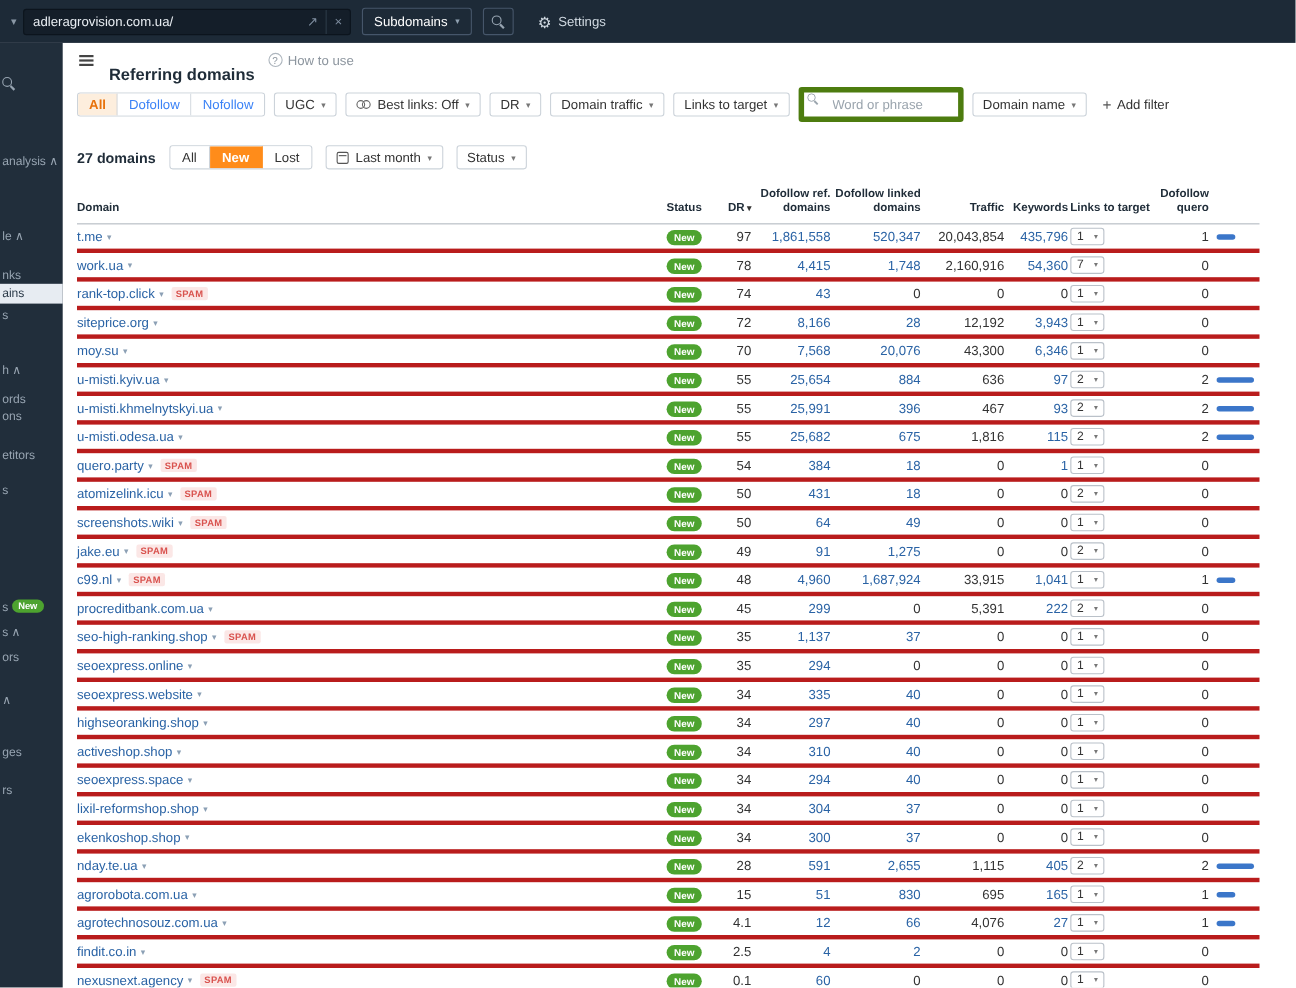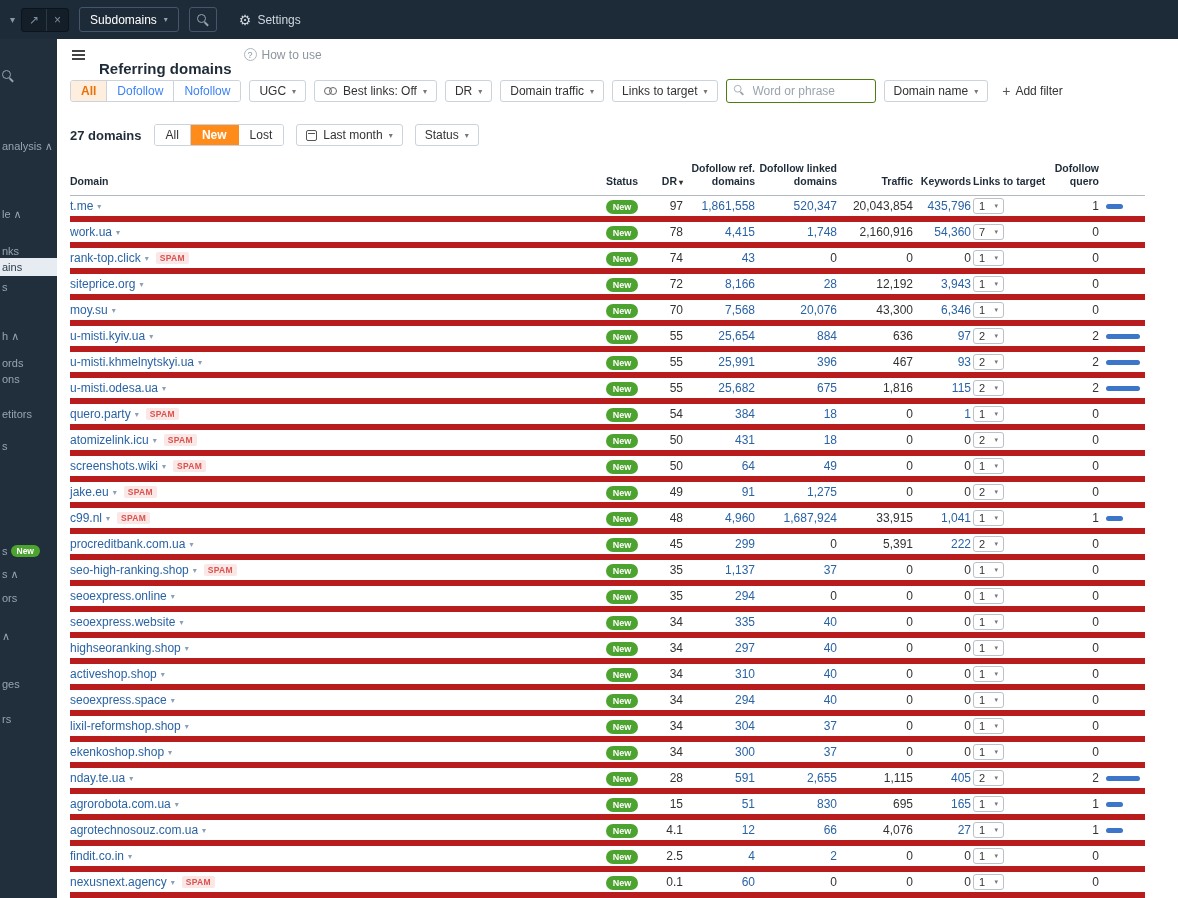--- a/index.html
+++ b/index.html
@@ -48,40 +48,40 @@
   .seg { padding:3px 10px; font-size:12px; color:#3b82f6; border-right:1px solid #ccd3da; cursor:pointer; background:#fff; }
   .seg:last-child { border-right:none; }
   .seg.sel-orange { color:#e8710a; background:#fdeedd; font-weight:bold; }
   .drop-btn { display:inline-flex; align-items:center; gap:6px; border:1px solid #ccd3da; border-radius:3px; padding:3px 9px; font-size:12px; color:#333; background:#fff; cursor:pointer; white-space:nowrap; }
   .drop-btn .caret { color:#777; }
   .chain { display:inline-flex; align-items:center; }
   .chain::before, .chain::after { content:""; width:6px; height:6px; border:1.5px solid #666; border-radius:50%; display:inline-block; }
   .chain::after { margin-left:-3px; }
   .search-box { position:relative; display:inline-flex; align-items:center; }
   .search-box .mag { position:absolute; left:7px; top:5px; color:#9aa4ad; transform:scale(.85); }
-  .search-input { width:150px; border:1px solid #4d7c0f; border-radius:3px; padding:4px 8px 4px 26px; font-size:12px; color:#000000; outline:none; font-family:"Liberation Sans", sans-serif; }
+  .search-input { width:150px; border:5px solid #4d7c0f; border-radius:3px; padding:4px 8px 4px 26px; font-size:12px; color:#000000; outline:none; font-family:"Liberation Sans", sans-serif; }
   .search-input::placeholder { color:#9aa4ad; }
   .add-filter { display:inline-flex; align-items:center; gap:5px; font-size:12px; color:#333; cursor:pointer; padding:3px 6px; }
   .add-filter .plus { font-size:14px; color:#555; }
 
   
   .toolbar2 { margin-top:21px; display:flex; align-items:center; gap:12px; }
   .count { font-size:13px; font-weight:bold; color:#1f2c38;text-align:center; }
   .seg2-group { display:inline-flex; border:1px solid #ccd3da; border-radius:3px; overflow:hidden; }
   .seg2 { padding:3px 11px; font-size:12px; color:#333; border-right:1px solid #ccd3da; cursor:pointer; background:#fff; }
   .seg2:last-child { border-right:none; }
   .seg2.sel-filled { background:#ff8c1a; border-color:#ff8c1a; color:#fff; font-weight:bold; }
   .cal { width:11px; height:11px; border:1.5px solid #555; border-radius:2px; display:inline-block; position:relative; }
   .cal::before { content:""; position:absolute; left:1px; right:1px; top:2px; height:1.5px; background:#555; }
 
   
   .table { margin-top:10px; }
   .t-head, .t-row { display:grid; grid-template-columns:minmax(0,1fr) 46px 38px 72px 82px 76px 58px 78px 50px 46px; align-items:center; }
   .t-head { font-size:10.5px; font-weight:bold; color:#1f2c38; border-bottom:1px solid #b3b9c0; padding:6px 0 7px 0; line-height:1.25; align-items:end; }
-  .t-row { height:26px; border-bottom:6px solid #b91c1c; font-size:12px; color:#333; }
+  .t-row { height:26px; border-bottom:4px solid #b91c1c; font-size:12px; color:#333; }
   .c-right { text-align:right; }
   .c-center { text-align:center; }
   .c-links { padding-left:2px; }
   .c-bar { padding-left:7px; }
   .h-links { white-space:nowrap; padding-left:2px; }
   .sort-caret { font-size:8px; color:#333; margin-left:2px; }
   .domain-cell { display:flex; align-items:center; min-width:0; }
   .domain-link { color:#2a63a5; text-decoration:none; cursor:pointer; white-space:nowrap; }
   .domain-caret { font-size:8px; color:#8ca0b5; margin-left:4px; cursor:pointer; }
   .badge-spam { background:#fbe7e6; color:#d9534f; font-size:8.5px; font-weight:bold; padding:1px 4px; border-radius:2px; margin-left:7px; letter-spacing:.3px; }
@@ -92,20 +92,21 @@
   .bar { height:5px; border-radius:2.5px; background:#3b76c9; }
 </style>
 </head>
 <body>
 
 <div class="screen">
 
   <div class="topbar">
     <span class="tb-chevron">▾</span>
     <div class="url-group">
+      <input class="url-input" value="adleragrovision.com.ua/" style="">
       <span class="url-icon-btn">↗</span>
       <span class="url-sep"></span>
       <span class="url-icon-btn">×</span>
     </div>
     <div class="tb-btn">
       <span>Subdomains</span>
       <span class="caret">▾</span>
     </div>
     <div class="tb-iconbtn">
       <span class="mag"></span>

